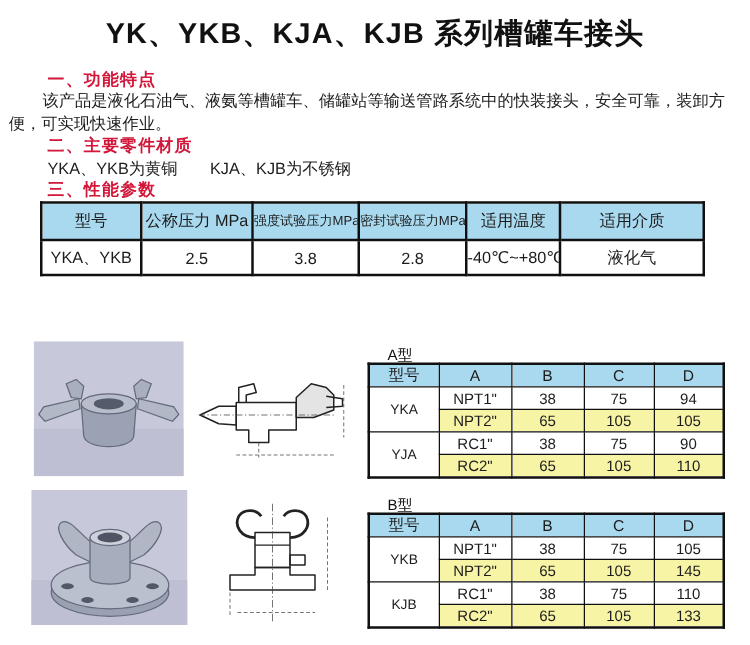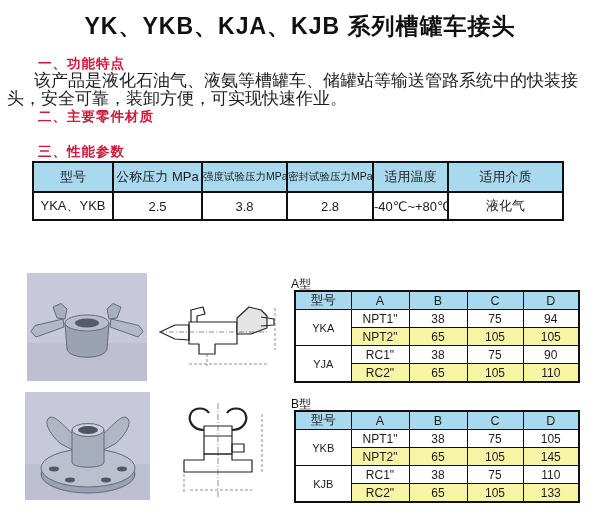--- a/index.html
+++ b/index.html
@@ -6,21 +6,21 @@
   #canvas{
     position:relative;width:600px;height:516px;background:#ffffff;overflow:hidden;
     font-family:"Liberation Sans","DejaVu Sans",sans-serif;color:#1c1c1c;
   }
   .abs{position:absolute;}
   .page-title{
     left:0;top:11px;width:600px;text-align:center;
     font-size:23px;font-weight:bold;color:#111;letter-spacing:1px;
   }
   .sec-head{font-size:13.5px;font-weight:bold;color:#d2173a;letter-spacing:1px;}
-  .body-text{font-size:17px;color:#1c1c1c;line-height:18px;}
+  .body-text{font-size:13px;color:#1c1c1c;line-height:18px;}
   .para{left:7px;top:72px;width:588px;text-indent:27px;}
   .materials{left:38px;top:126px;}
 
   table{border-collapse:collapse;table-layout:fixed;}
   
   .ptable{left:32px;top:161px;width:530px;border:2px solid #101010;}
   .ptable th,.ptable td{
     border:2px solid #101010;text-align:center;vertical-align:middle;
     font-weight:normal;font-size:13px;padding:0;overflow:hidden;white-space:nowrap;
   }
@@ -32,34 +32,35 @@
   
   .dtable{width:284px;border:2px solid #101010;}
   .dtable th,.dtable td{
     border:1px solid #101010;text-align:center;vertical-align:middle;
     font-weight:normal;padding:0;overflow:hidden;white-space:nowrap;
   }
   .dtable th{background:#a9d9ef;font-size:12.5px;height:16px;}
   .dtable td{font-size:12px;height:17px;background:#ffffff;}
   .dtable tr.yellow td{background:#f8f4a6;}
   .dtable td.model{background:#ffffff;font-size:11px;}
-  .fig-label{font-size:12px;color:#111;}
+  .fig-label{font-size:12px;color:#111;margin-left:19px;}
   .photo-frame{line-height:0;}
 </style>
 </head>
 <body>
 
 <div id="canvas">
 
   <div class="abs page-title">YK、YKB、KJA、KJB 系列槽罐车接头</div>
 
   <div class="abs sec-head" style="left:38px;top:55px;">一、功能特点</div>
   <div class="abs body-text para">该产品是液化石油气、液氨等槽罐车、储罐站等输送管路系统中的快装接头，安全可靠，装卸方便，可实现快速作业。</div>
 
   <div class="abs sec-head" style="left:38px;top:108px;">二、主要零件材质</div>
+  <div class="abs body-text materials">YKA、YKB为黄铜　　KJA、KJB为不锈钢</div>
 
   <div class="abs sec-head" style="left:38px;top:143px;">三、性能参数</div>
 
   <table class="abs ptable">
     <colgroup>
         <col style="width:80px">
         <col style="width:89px">
         <col style="width:85px">
         <col style="width:86px">
         <col style="width:75px">

